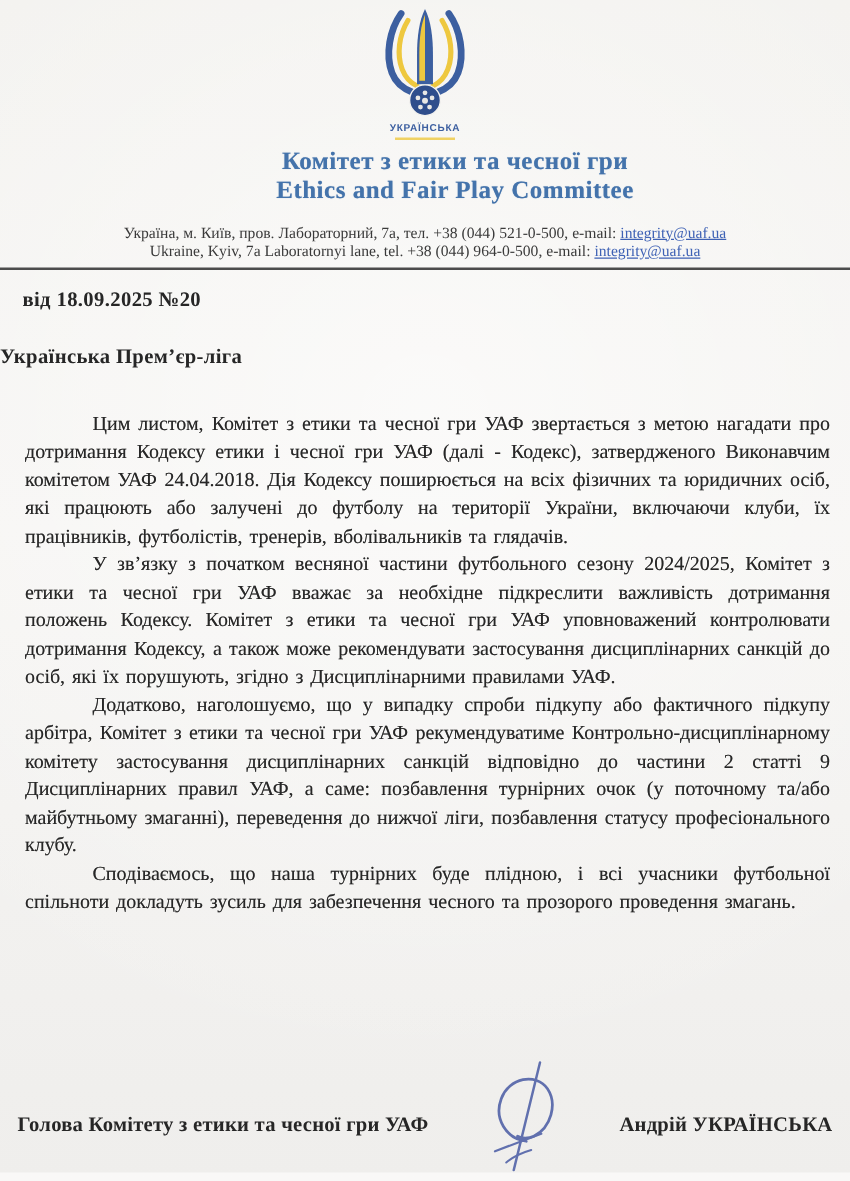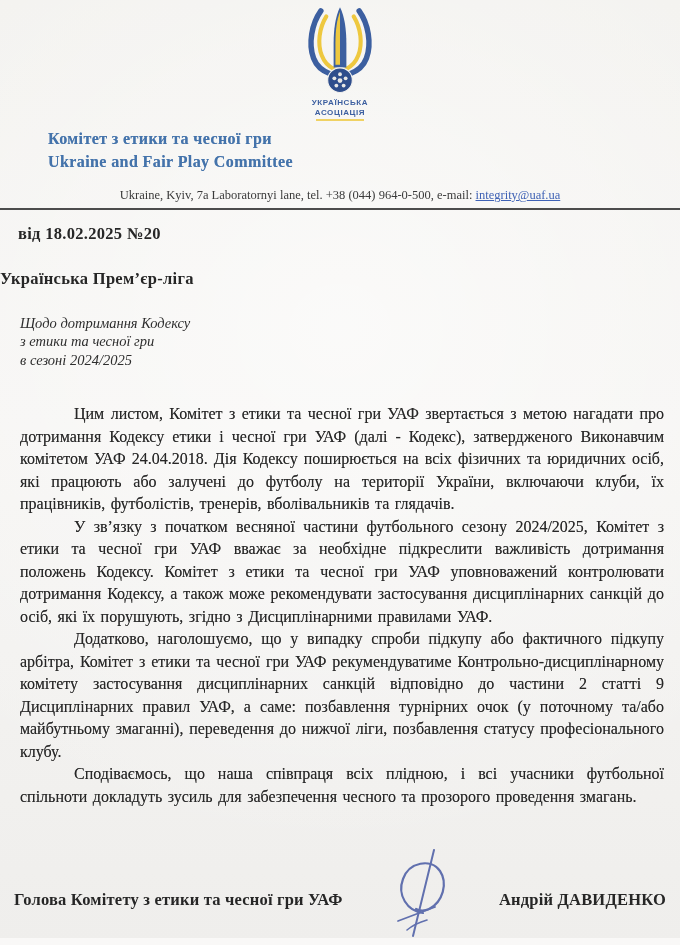--- a/index.html
+++ b/index.html
@@ -46,23 +46,23 @@
     font-family: "Liberation Sans", "DejaVu Sans", sans-serif;
   }
   .logo-underline {
     width: 48px; height: 2px;
     margin: 2px auto 0 auto;
     background: #eec83f;
     opacity: 0.8;
   }
   .committee-title {
     margin-top: 6px;
-    text-align: left;
-    font-weight: bold;
-    font-size: 16px;
+    text-align: center;
+    font-weight: bold;
+    font-size: 20px;
     line-height: 23px;
     letter-spacing: 0.4px;
     color: #4473ab;
     text-shadow: 0 0 0.6px rgba(68,115,171,0.65);
     padding-left: 48px;
   }
 
   
   .address-block {
     margin-top: 15px;
@@ -170,59 +170,54 @@
           <circle cx="45" cy="75.5" r="2.1" fill="#e9e8e5"></circle>
           <circle cx="38.8" cy="80" r="2.1" fill="#e9e8e5"></circle>
           <circle cx="51.2" cy="80" r="2.1" fill="#e9e8e5"></circle>
           <circle cx="41" cy="88" r="2.1" fill="#e9e8e5"></circle>
           <circle cx="49" cy="88" r="2.1" fill="#e9e8e5"></circle>
         </g>
       </svg>
     </span>
     <div class="logo-caption">
       <div>УКРАЇНСЬКА</div>
-      <div>АСОЦІАЦІЯ</div>
       <div class="logo-underline"></div>
     </div>
   </div>
 
   <div class="committee-title">Комітет з етики та чесної гри</div>
-  <div class="committee-title" style="margin-top:0;">Ukraine and Fair Play Committee</div>
+  <div class="committee-title" style="margin-top:0;">Ethics and Fair Play Committee</div>
 
   <div class="address-block">
+    <div><span>Україна, м. Київ, пров. Лабораторний, 7а, тел. +38 (044) 521-0-500, e-mail: </span><span class="email-link">integrity@uaf.ua</span></div>
     <div><span>Ukraine, Kyiv, 7a Laboratornyi lane, tel. +38 (044) 964-0-500, e-mail: </span><span class="email-link">integrity@uaf.ua</span></div>
   </div>
 
   <hr class="rule">
 
-  <div class="ref-line">від 18.02.2025 №20</div>
+  <div class="ref-line">від 18.09.2025 №20</div>
 
   <div class="addressee">Українська Прем’єр-ліга</div>
 
-  <div class="subject-block">
-    <div>Щодо дотримання Кодексу</div>
-    <div>з етики та чесної гри</div>
-    <div>в сезоні 2024/2025</div>
-  </div>
 
   <div class="body-wrap">
     <p>Цим листом, Комітет з етики та чесної гри УАФ звертається з метою нагадати про дотримання Кодексу етики і чесної гри УАФ (далі - Кодекс), затвердженого Виконавчим комітетом УАФ 24.04.2018. Дія Кодексу поширюється на всіх фізичних та юридичних осіб, які працюють або залучені до футболу на території України, включаючи клуби, їх працівників, футболістів, тренерів, вболівальників та глядачів.</p>
     <p>У зв’язку з початком весняної частини футбольного сезону 2024/2025, Комітет з етики та чесної гри УАФ вважає за необхідне підкреслити важливість дотримання положень Кодексу. Комітет з етики та чесної гри УАФ уповноважений контролювати дотримання Кодексу, а також може рекомендувати застосування дисциплінарних санкцій до осіб, які їх порушують, згідно з Дисциплінарними правилами УАФ.</p>
     <p>Додатково, наголошуємо, що у випадку спроби підкупу або фактичного підкупу арбітра, Комітет з етики та чесної гри УАФ рекумендуватиме Контрольно-дисциплінарному комітету застосування дисциплінарних санкцій відповідно до частини 2 статті 9 Дисциплінарних правил УАФ, а саме: позбавлення турнірних очок (у поточному та/або майбутньому змаганні), переведення до нижчої ліги, позбавлення статусу професіонального клубу.</p>
-    <p>Сподіваємось, що наша співпраця всіх плідною, і всі учасники футбольної спільноти докладуть зусиль для забезпечення чесного та прозорого проведення змагань.</p>
+    <p>Сподіваємось, що наша турнірних буде плідною, і всі учасники футбольної спільноти докладуть зусиль для забезпечення чесного та прозорого проведення змагань.</p>
   </div>
 
   <div class="signature-row">
     <span class="signature-title">Голова Комітету з етики та чесної гри УАФ</span>
     <span class="signature-ink">
       <svg width="66" height="92" viewBox="0 0 64 92" aria-hidden="true">
         <g stroke="#5263a8" fill="none" stroke-linecap="round" opacity="0.9">
           <path d="M34 66 C18 64 8 48 14 32 C20 15 42 11 51 24 C59 36 54 55 40 62 C36 64 30 64 27 62" stroke-width="2.2"></path>
           <path d="M45 3 L24 89" stroke-width="2"></path>
           <path d="M9 74 L46 60" stroke-width="1.8"></path>
           <path d="M18 83 C24 78 31 75 38 73" stroke-width="1.6"></path>
         </g>
       </svg>
     </span>
-    <span class="signature-name">Андрій ДАВИДЕНКО</span>
+    <span class="signature-name">Андрій УКРАЇНСЬКА</span>
   </div>
 
 </div>
 
 </body></html>

